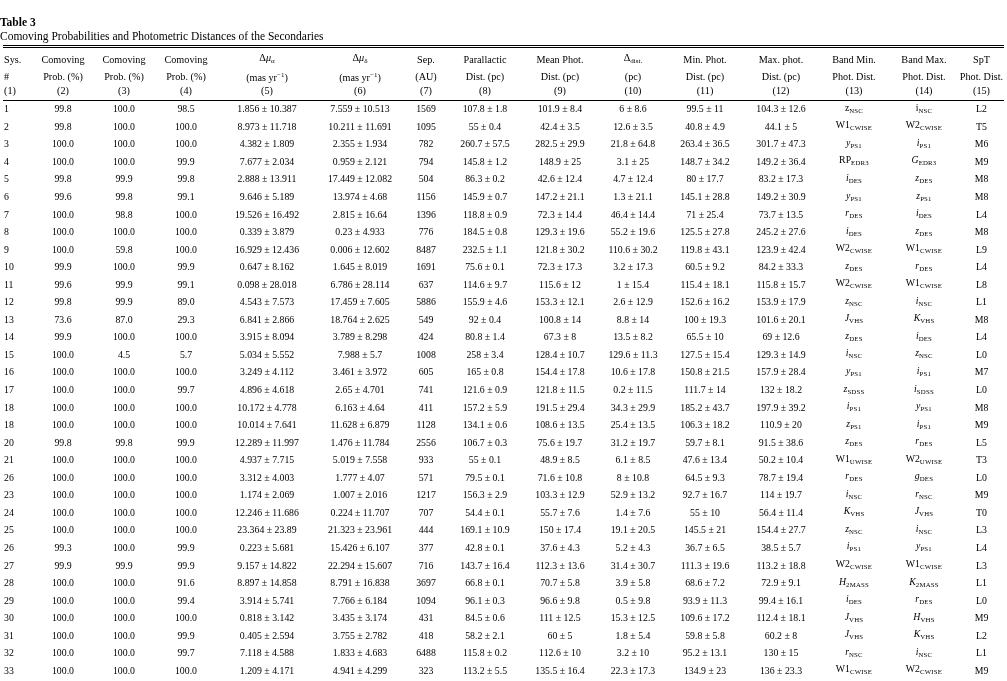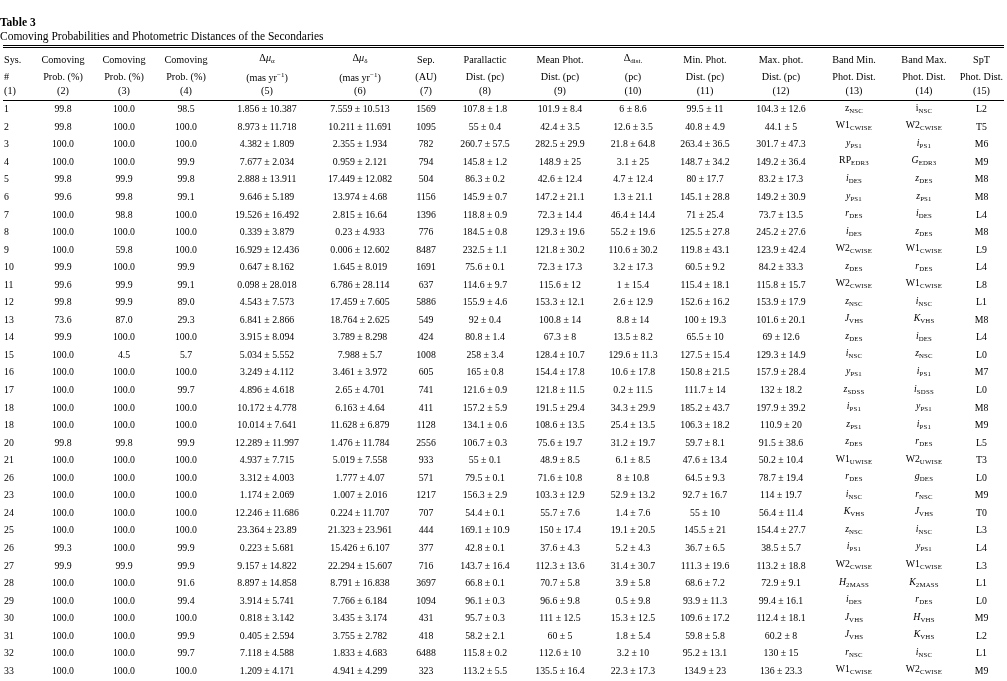--- a/index.html
+++ b/index.html
@@ -596,21 +596,21 @@
           <td>L0</td>
         </tr>
         <tr>
           <td>30</td>
           <td>100.0</td>
           <td>100.0</td>
           <td>100.0</td>
           <td>0.818 ± 3.142</td>
           <td>3.435 ± 3.174</td>
           <td>431</td>
-          <td>95.7 ± 0.3</td>
+          <td>84.5 ± 0.6</td>
           <td>111 ± 12.5</td>
           <td>15.3 ± 12.5</td>
           <td>109.6 ± 17.2</td>
           <td>112.4 ± 18.1</td>
           <td><span class="bm it">J</span><sub class="bs">VHS</sub></td>
           <td><span class="bm it">H</span><sub class="bs">VHS</sub></td>
           <td>M9</td>
         </tr>
         <tr>
           <td>31</td>

